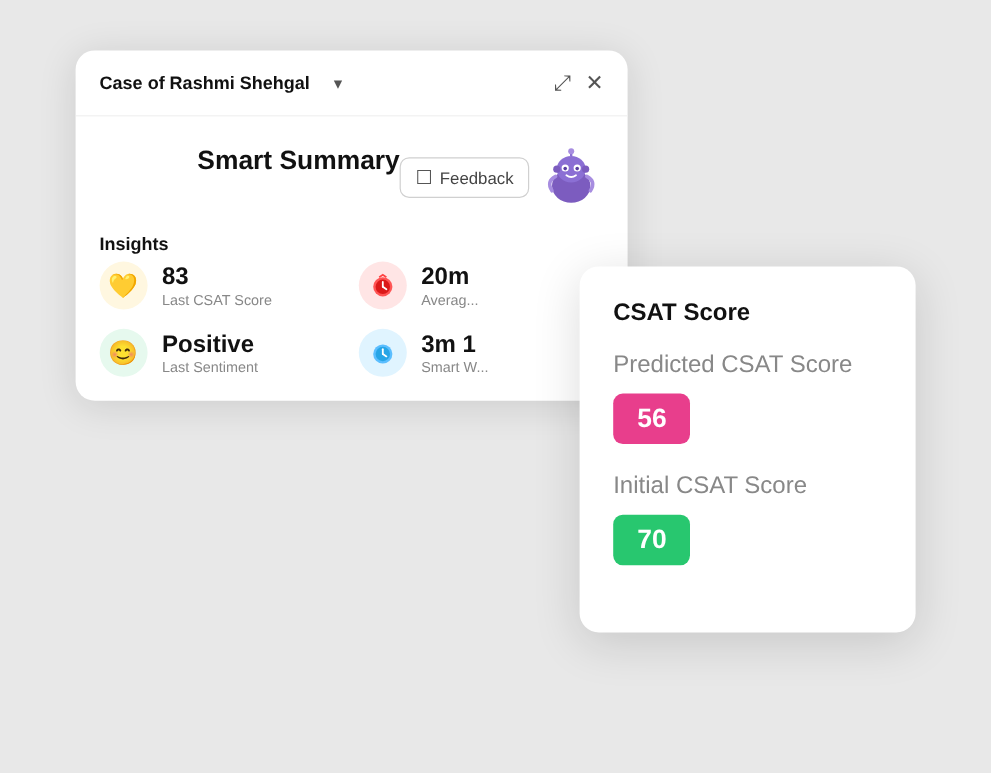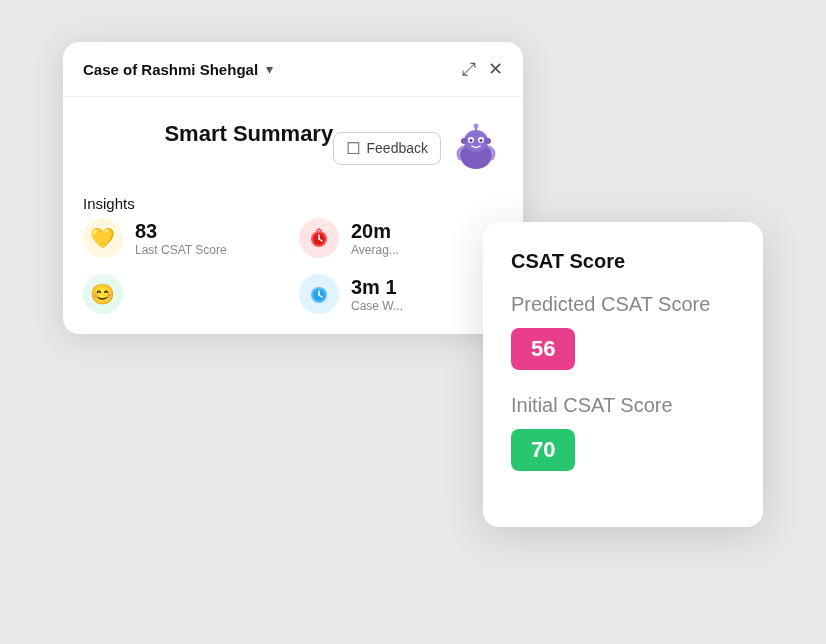--- a/index.html
+++ b/index.html
@@ -37,21 +37,21 @@
       display: flex;
       align-items: center;
       justify-content: space-between;
       padding: 16px 20px;
       border-bottom: 1px solid #f0f0f0;
     }
 
     .header-title-group {
       display: flex;
       align-items: center;
-      gap: 8px;
+      gap: 20px;
     }
 
     .header-title {
       font-size: 15px;
       font-weight: 700;
       color: #111;
     }
 
     .chevron-down-icon {
       color: #555;
@@ -120,21 +120,21 @@
     }
 
     .robot-svg {
       width: 100%;
       height: 100%;
     }
 
     
     .insights-label {
       font-size: 15px;
-      font-weight: 400;
+      font-weight: 700;
       color: #111;
       margin-bottom: 6px;
     }
 
     .insights-desc {
       font-size: 13px;
       color: #666;
       margin-bottom: 20px;
       white-space: nowrap;
       overflow: hidden;
@@ -301,34 +301,38 @@
             </svg>
           </div>
           <div class="metric-text">
             <div class="metric-value">20m</div>
             <div class="metric-sublabel">Averag...</div>
           </div>
         </div>
 
         <div class="metric-item">
           <div class="metric-icon-wrap metric-icon-green">😊</div>
+          <div class="metric-text">
+            <div class="metric-value">Positive</div>
+            <div class="metric-sublabel">Last Sentiment</div>
+          </div>
         </div>
 
         <div class="metric-item">
           <div class="metric-icon-wrap metric-icon-blue">
             <svg width="22" height="22" viewBox="0 0 22 22" fill="none">
               <circle cx="11" cy="12" r="8" fill="#4db8ff" opacity="0.9"></circle>
               <circle cx="11" cy="12" r="6" fill="#1a9fe0" opacity="0.8"></circle>
               <line x1="11" y1="8" x2="11" y2="12" stroke="white" stroke-width="1.5" stroke-linecap="round"></line>
               <line x1="11" y1="12" x2="14" y2="14" stroke="white" stroke-width="1.5" stroke-linecap="round"></line>
             </svg>
           </div>
           <div class="metric-text">
             <div class="metric-value">3m 1</div>
-            <div class="metric-sublabel">Case W...</div>
+            <div class="metric-sublabel">Smart W...</div>
           </div>
         </div>
       </div>
     </div>
   </div>
 
   <div class="csat-card">
     <div class="csat-title">CSAT Score</div>
 
     <div class="csat-section-label">Predicted CSAT Score</div>

